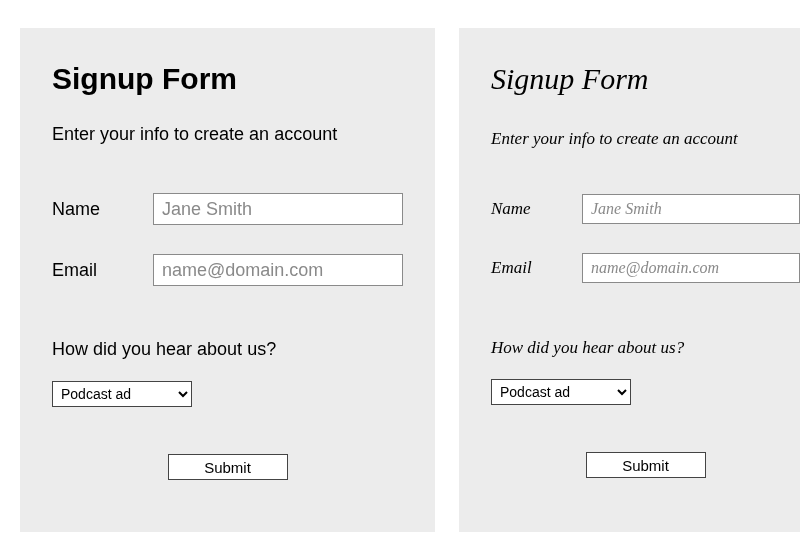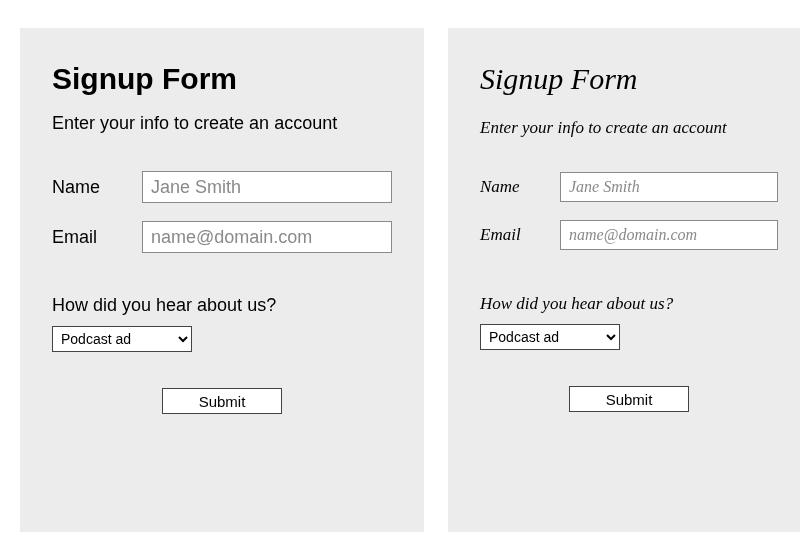--- a/index.html
+++ b/index.html
@@ -1,15 +1,15 @@
 <!DOCTYPE html>
 <html><head>
   <meta charset="utf-8">
   <style>
-    * { box-sizing: border-box; margin: 0; padding: 0; }
+    * { box-sizing: border-box; margin: 0; padding: 0; gap: 11px; }
     body {
       width: 800px;
       height: 560px;
       background: #ffffff;
       padding: 28px 20px;
       display: flex;
       gap: 24px;
       font-family: Arial, Helvetica, sans-serif;
     }
     .card {

